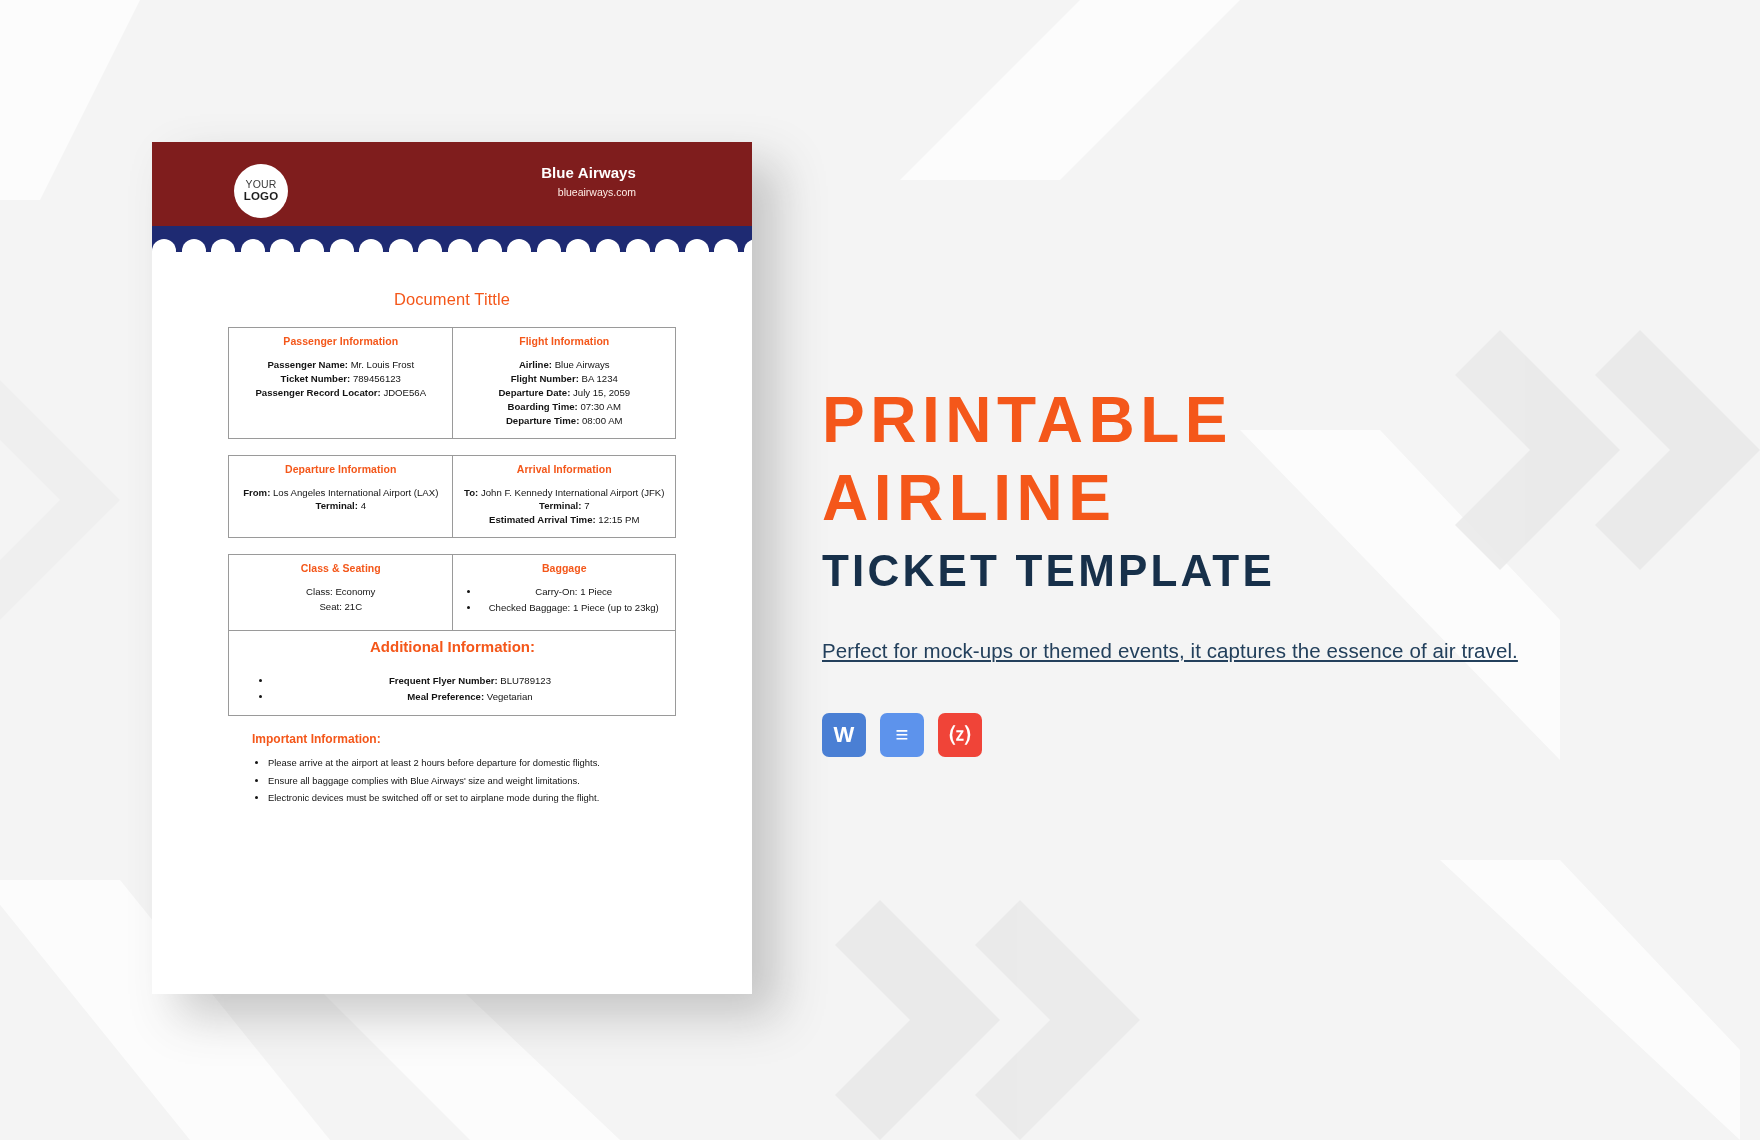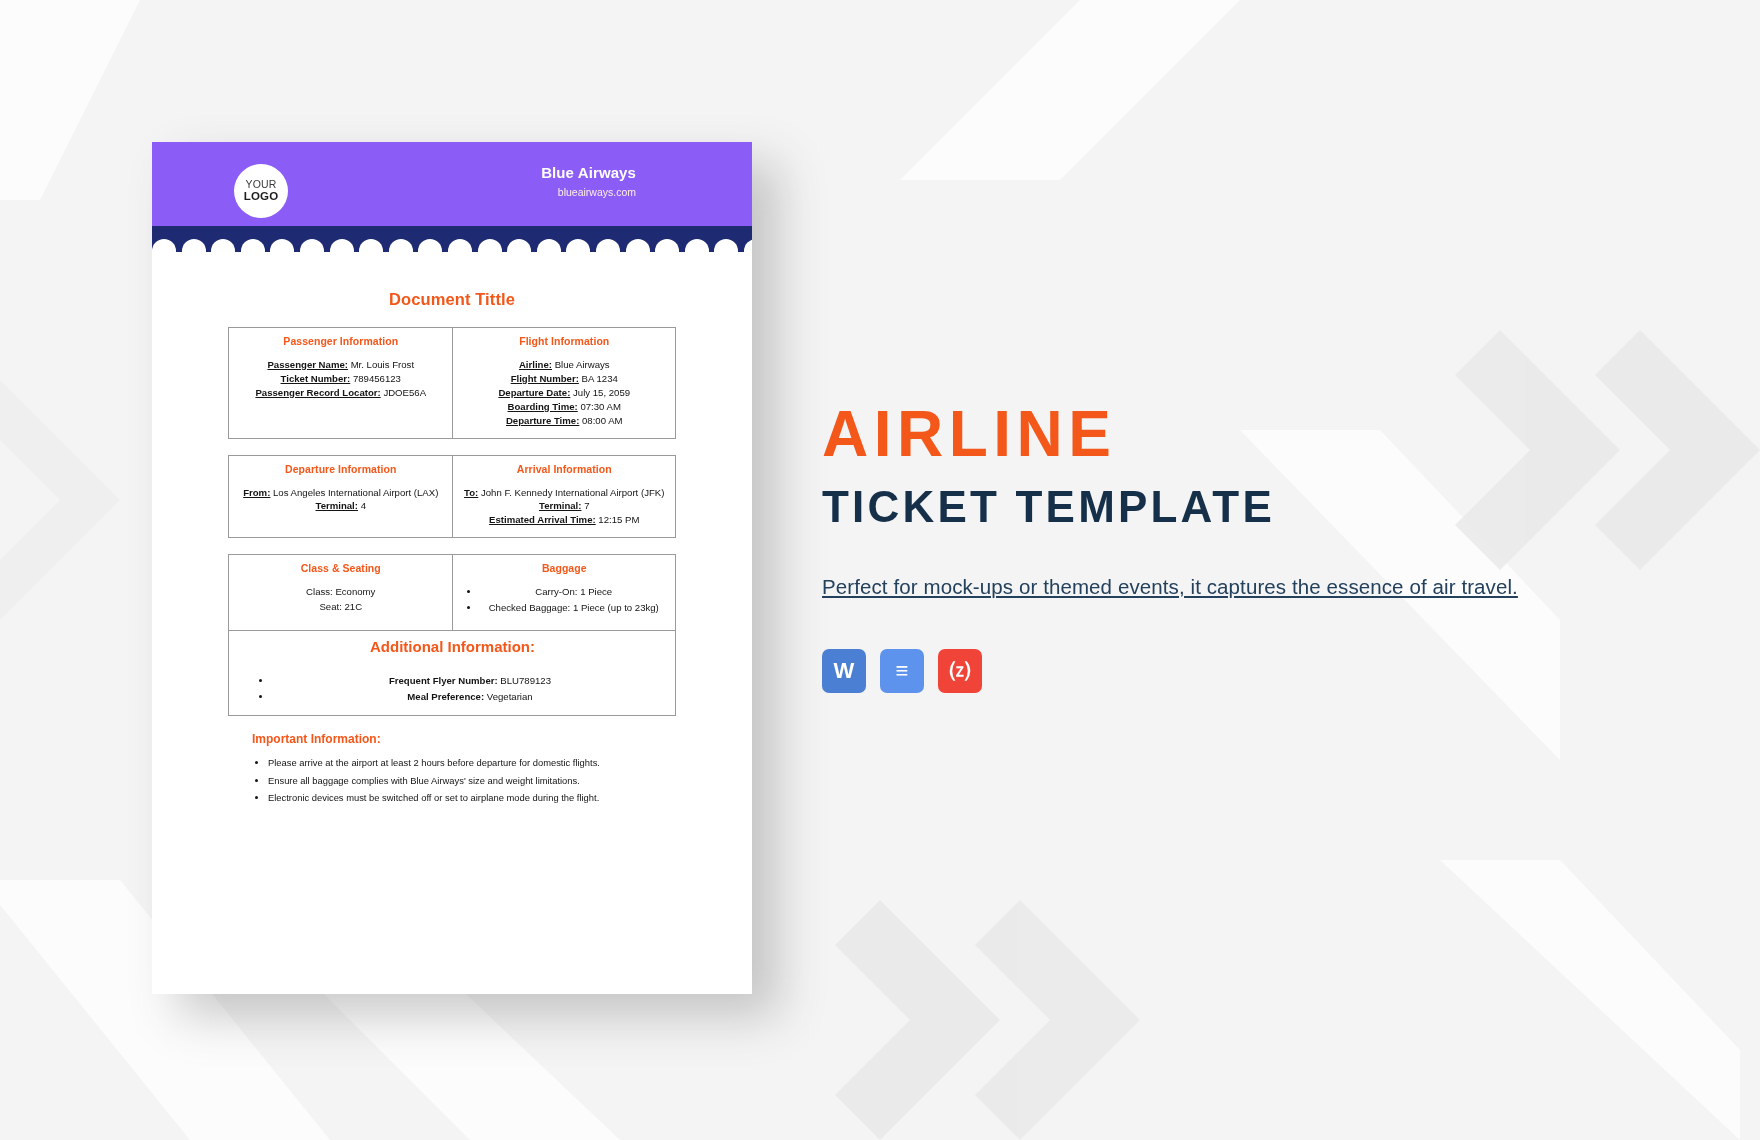--- a/index.html
+++ b/index.html
@@ -23,21 +23,21 @@
   #doc-page {
     position: absolute;
     left: 152px; top: 142px;
     width: 600px; height: 852px;
     background: #ffffff;
     box-shadow: 26px 22px 44px rgba(60,60,60,0.26);
   }
   .doc-header {
     position: relative;
     height: 84px;
-    background: #8b5cf6;
+    background: #7f1d1d;
     display: flex; align-items: center;
   }
   .logo-circle {
     position: absolute; left: 82px; top: 22px;
     width: 54px; height: 54px; border-radius: 50%;
     background: #ffffff;
     display: flex; flex-direction: column;
     align-items: center; justify-content: center;
     line-height: 1.06;
   }
@@ -55,41 +55,41 @@
   .scallops { position:absolute; left:0; right:0; bottom:-11px; display:flex; }
   .scallops i {
     display:block; width: 24px; height: 24px; border-radius:50%;
     background:#ffffff; flex: 0 0 auto; margin-right: 5.6px;
   }
 
   .doc-body { padding: 26px 44px 0 44px; }
   .doc-title {
     text-align: center;
     color: #f4571a;
-    font-weight: bold;
+    font-weight: normal;
     font-size: 16.5px;
     letter-spacing: .1px;
     margin-top: 12px;
     margin-bottom: 18px;
   }
 
   table.t { width: 448px; border-collapse: collapse; margin: 0 auto 16px auto; table-layout: fixed; text-align: center; }
   table.t td {
     border: 1px solid #9a9a9a;
     vertical-align: top;
     padding: 7px 7px 10px 8px;
   }
   td.col-left { width: 202px; }
   td.col-right { width: 202px; }
   .sec-head {
     color: #f4571a; font-weight: bold; font-size: 10.5px;
     margin-bottom: 11px; letter-spacing: .05px;
   }
   .kv { font-size: 9.6px; color: #141414; line-height: 1.45; }
-  .kv b { font-weight: bold; text-decoration: underline; }
+  .kv b { font-weight: bold; }
   .plain { font-size: 9.6px; color: #141414; line-height: 1.55; }
   ul.bul { margin: 0; padding-left: 19px; font-size: 9.6px; line-height: 1.5; color:#141414; }
   ul.bul li { margin-bottom: 1px; }
   .add-head { color:#f4571a; font-weight:bold; font-size:15px; margin-bottom:19px; }
 
   .important-head {
     color: #f4571a; font-weight: bold; font-size: 12px;
     margin: 10px 0 10px 32px;
     padding-left: 24px;
   }
@@ -311,20 +311,21 @@
       <ul class="important">
         <li>Please arrive at the airport at least 2 hours before departure for domestic flights.</li>
         <li>Ensure all baggage complies with Blue Airways' size and weight limitations.</li>
         <li>Electronic devices must be switched off or set to airplane mode during the flight.</li>
       </ul>
 
     </div>
   </div>
 
   <div id="promo">
+    <div class="promo-l1">PRINTABLE</div>
     <div class="promo-l2">AIRLINE</div>
     <div class="promo-l3">TICKET TEMPLATE</div>
     <div class="promo-sub">Perfect for mock-ups or themed events, it captures the essence of air travel.</div>
 
     <div class="file-icons">
       <div class="fi fi-word">
         <span class="glyph">W</span>
       </div>
       <div class="fi fi-gdoc">
         <span class="glyph">≡</span>

